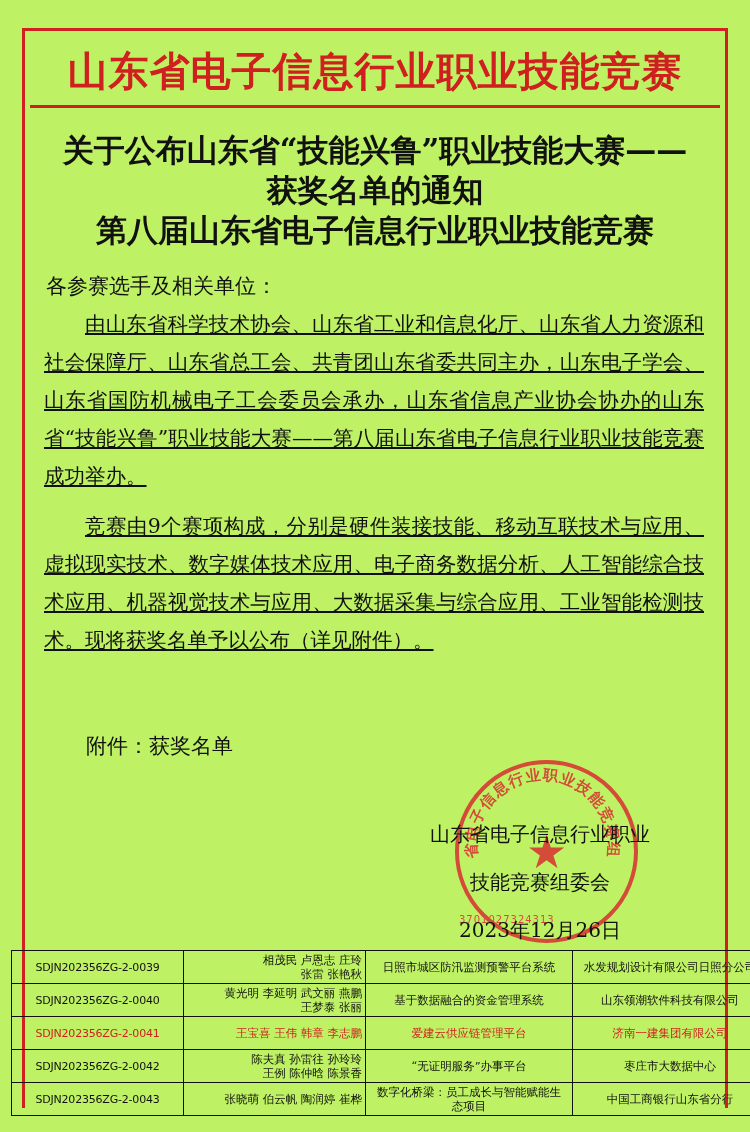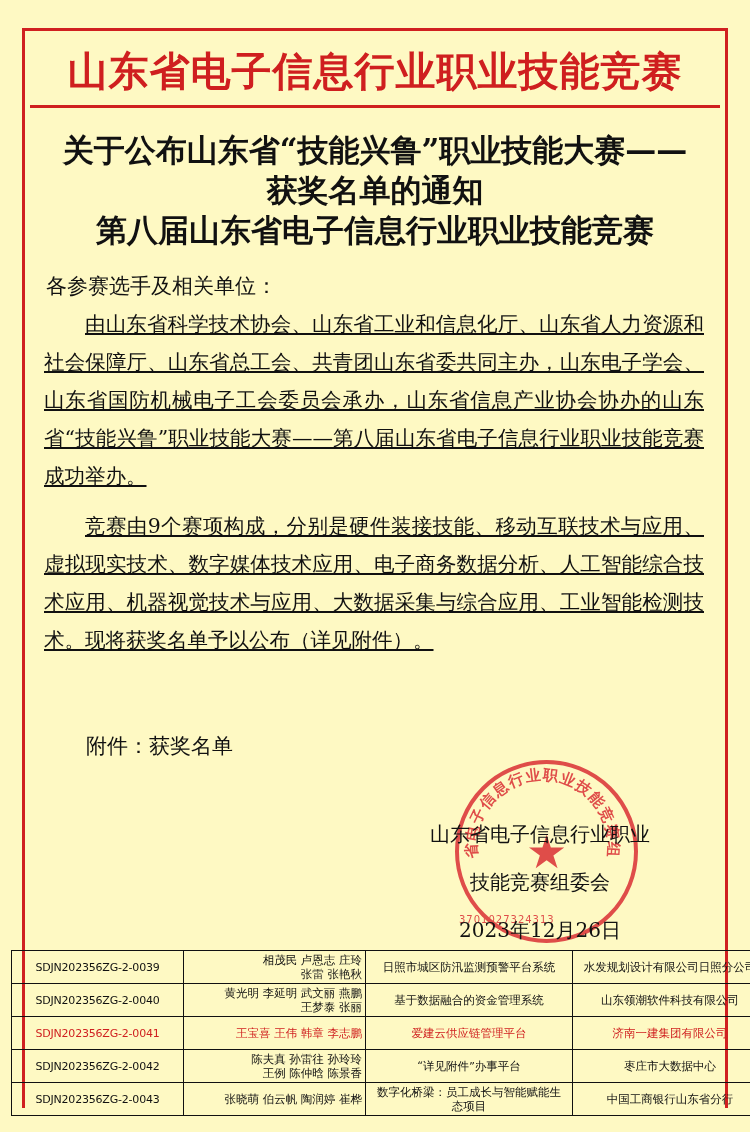--- a/index.html
+++ b/index.html
@@ -10,21 +10,21 @@
   body {
     width: 750px;
     height: 1132px;
     font-family: "DejaVu Sans", "Liberation Sans", sans-serif;
     overflow: hidden;
   }
   .page {
     position: relative;
     width: 750px;
     height: 1132px;
-    background: #fef9c3;
+    background: #bef264;
     box-sizing: border-box;
   }
   .doc-frame {
     position: absolute;
     left: 22px;
     top: 28px;
     width: 706px;
     height: 1080px;
     border-left: 3px solid #d02020;
     border-right: 3px solid #d02020;
@@ -284,21 +284,21 @@
             </td>
             <td class="unit-col">济南一建集团有限公司</td>
           </tr>
           <tr>
             <td class="code-col">SDJN202356ZG-2-0042</td>
             <td class="names-col">
               <span class="names-two">陈夫真 孙雷往 孙玲玲</span>
               <span class="names-two">王例 陈仲晗 陈景香</span>
             </td>
             <td class="project-col">
-              <span class="proj-two">“详见附件”办事平台</span>
+              <span class="proj-two">“无证明服务”办事平台</span>
             </td>
             <td class="unit-col">枣庄市大数据中心</td>
           </tr>
           <tr>
             <td class="code-col">SDJN202356ZG-2-0043</td>
             <td class="names-col">
               <span class="names-two">张晓萌 伯云帆 陶润婷 崔桦</span>
             </td>
             <td class="project-col">
               <span class="proj-two">数字化桥梁：员工成长与智能赋能生</span>

